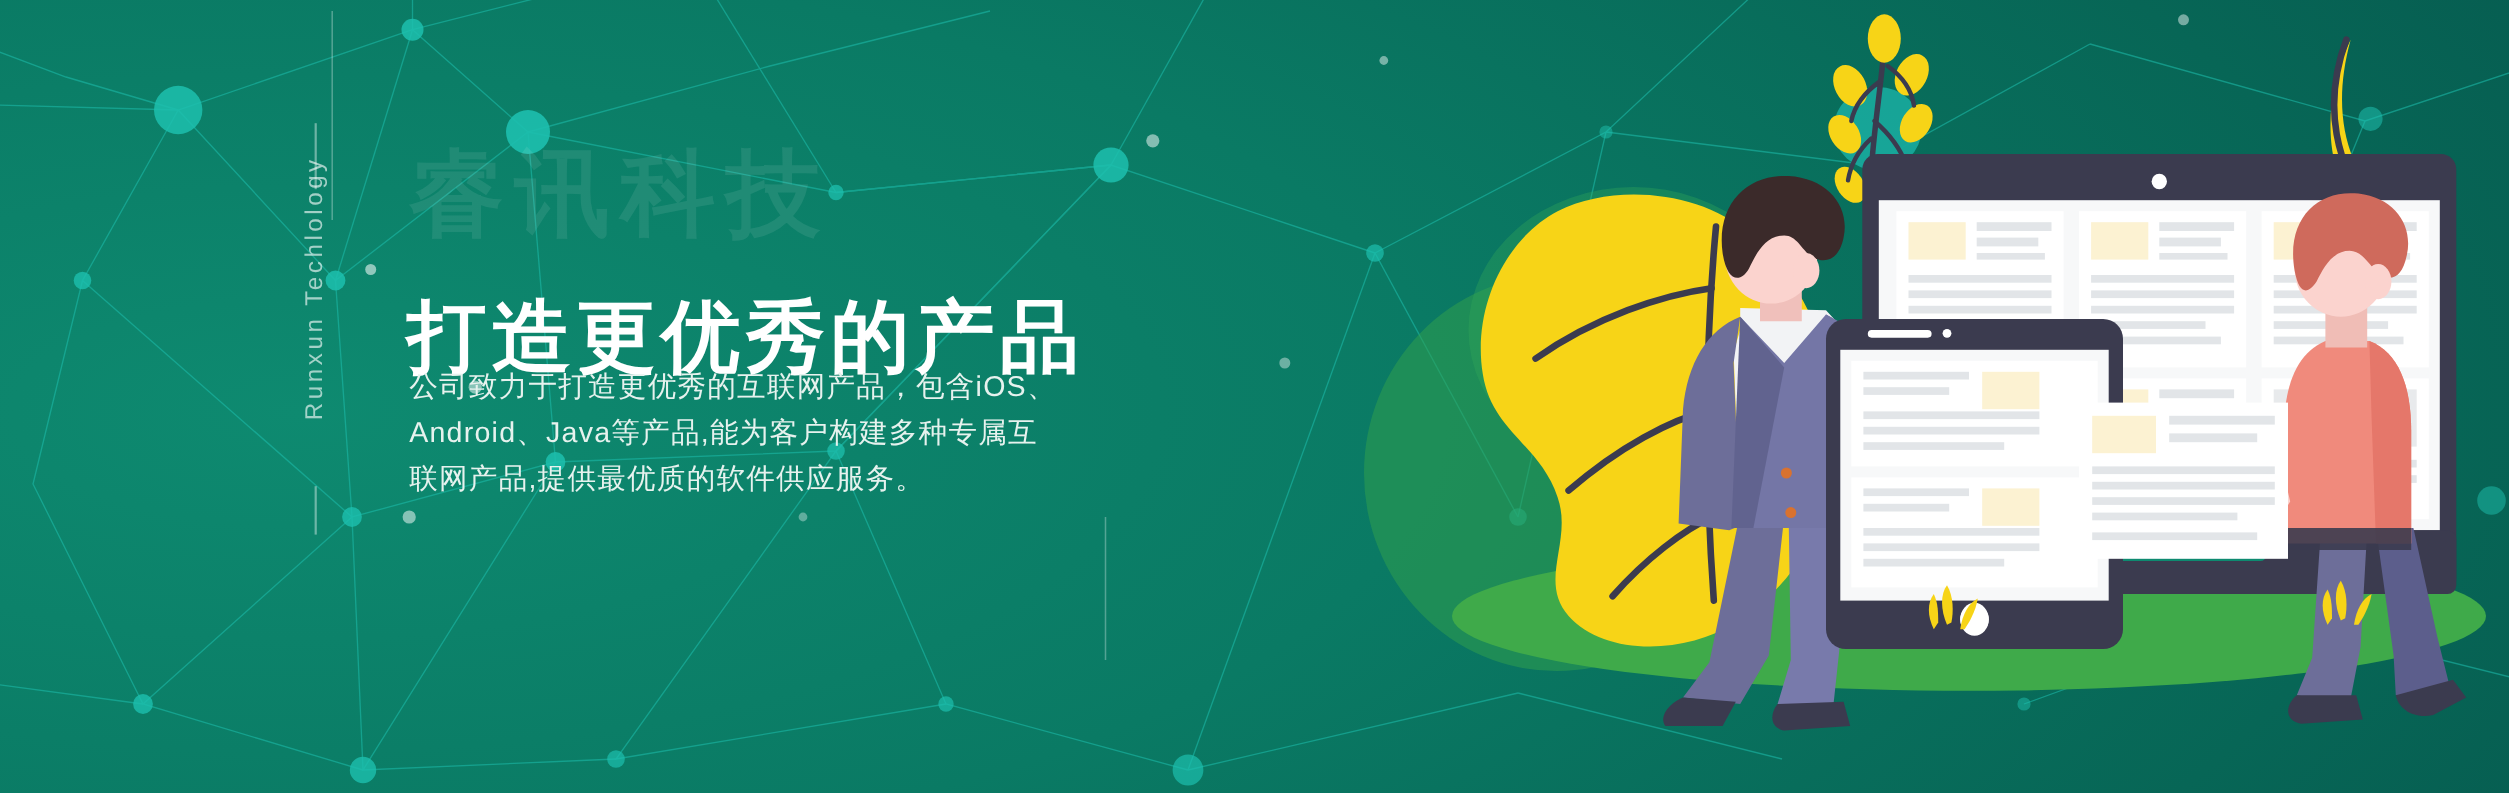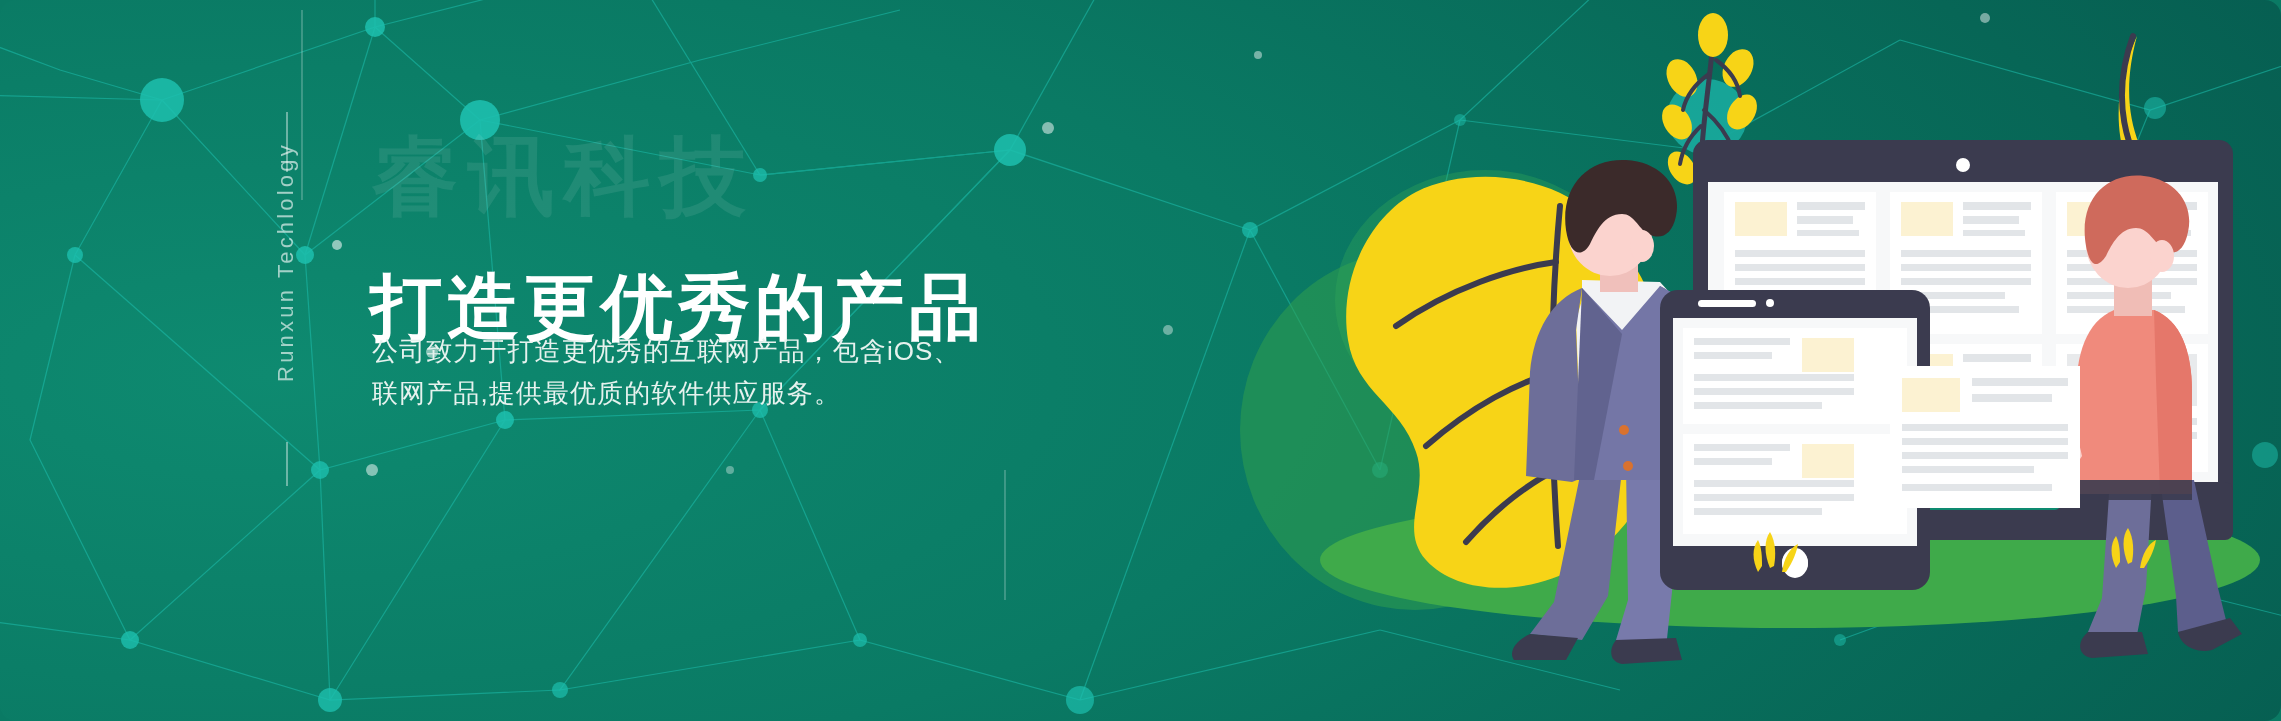--- a/index.html
+++ b/index.html
@@ -4,21 +4,20 @@
 <style>
   html,body{margin:0;padding:0;background:#0a7a64;}
   *{box-sizing:border-box;}
   .banner{
     position:relative;
     width:2281px;height:721px;
     overflow:hidden;
     font-family:"Liberation Sans","DejaVu Sans",sans-serif;
     background:
       radial-gradient(120% 150% at 12% 52%, #0e8a70 0%, #0a7a64 38%, #076656 70%, #05524a 100%);
-    border-radius: 16px;
   }
   .net{position:absolute;inset:0;}
   
   .vert-wrap{
     position:absolute;left:262px;top:112px;
     width:48px;height:300px;
   }
   .vert-line{
     position:absolute;left:24px;top:0;width:2px;height:60px;
     background:rgba(255,255,255,.40);
@@ -148,20 +147,21 @@
   <div class="vert-wrap">
     <div class="vert-line"></div>
     <div class="vert-line b"></div>
     <div class="vert-text">Runxun Techlology</div>
   </div>
 
   <h1 class="headline">打造更优秀的产品</h1>
 
   <div class="body-copy">
     <div>公司致力于打造更优秀的互联网产品，包含iOS、</div>
+    <div>Android、Java等产品,能为客户构建多种专属互</div>
     <div>联网产品,提供最优质的软件供应服务。</div>
   </div>
 
   <div class="illus">
     <svg viewBox="0 0 1051 721" preserveAspectRatio="none">
 
       <g>
         <ellipse cx="185" cy="430" rx="175" ry="180" fill="#2f9e4e" opacity=".55"></ellipse>
         <ellipse cx="255" cy="300" rx="150" ry="130" fill="#35a85a" opacity=".35"></ellipse>
       </g>

